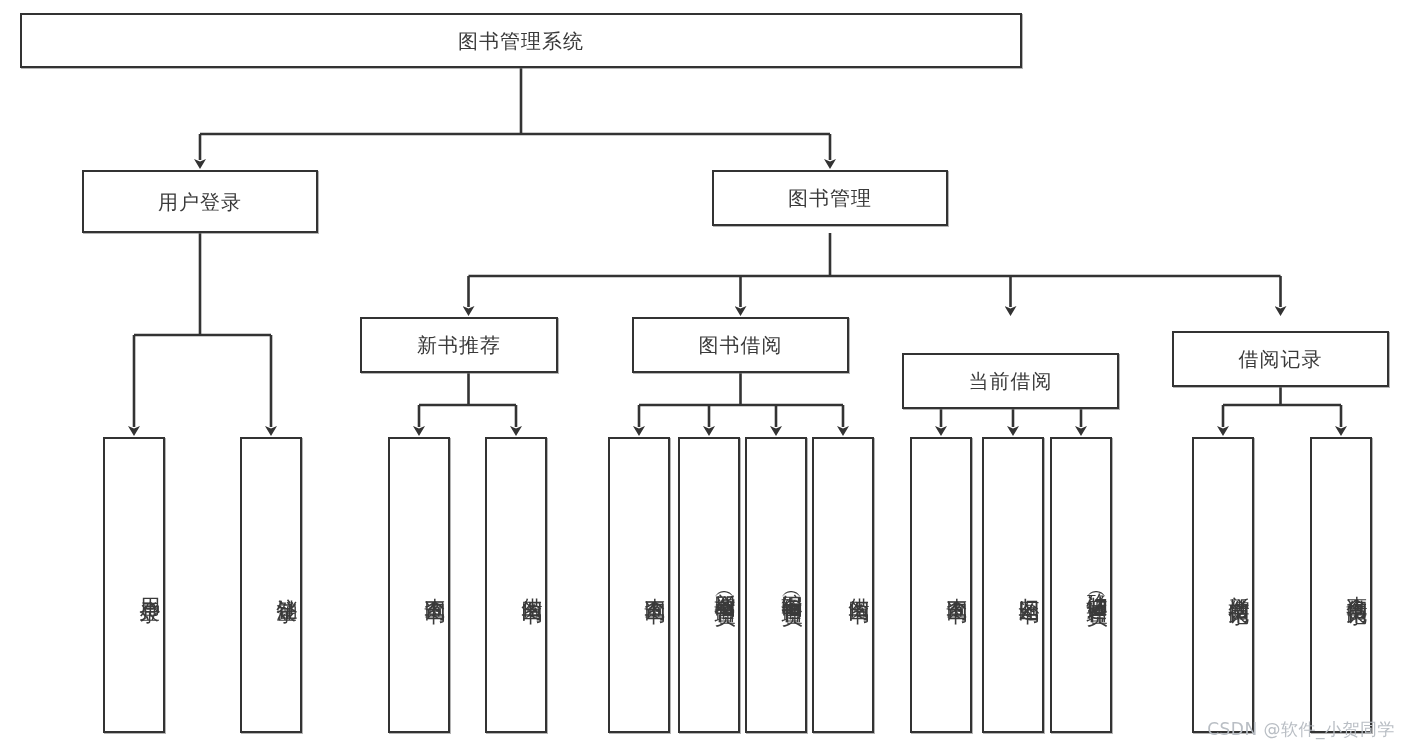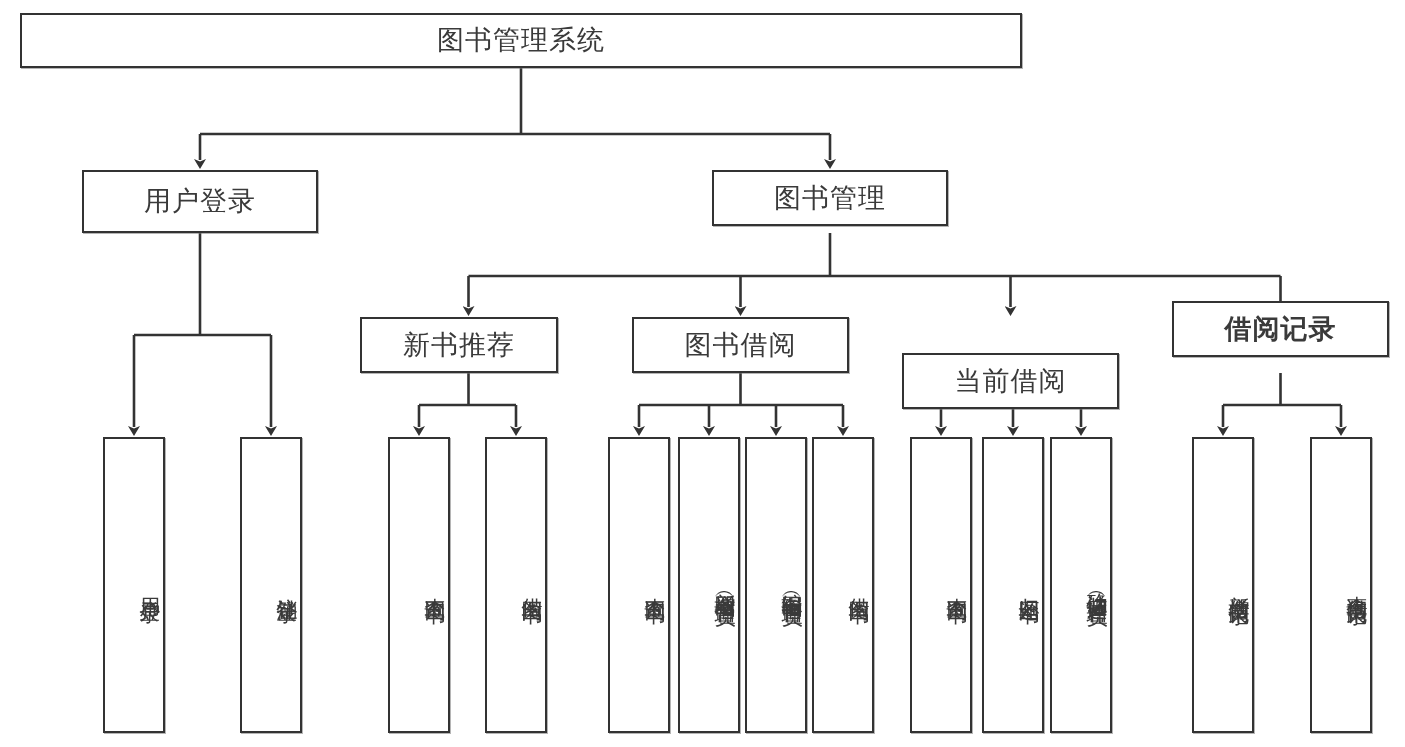--- a/index.html
+++ b/index.html
@@ -32,21 +32,21 @@
     background: #ffffff;
     border: 2px solid #333333;
     box-shadow: 1px 1px 0 0 rgba(120,120,120,0.55);
     display: flex;
     align-items: center;
     justify-content: center;
     color: #3a3a3a;
     z-index: 2;
   }
   .node.horizontal {
-    font-size: 27px;
+    font-size: 20px;
     letter-spacing: 1px;
     line-height: 1.2;
     text-align: left;
   }
   .node.vertical {
     writing-mode: vertical-rl;
     text-orientation: upright;
     font-size: 21px;
     line-height: 1.25;
     letter-spacing: 2px;
@@ -136,21 +136,21 @@
       </div>
       <div class="node horizontal" style="left: 360px; top: 317px; width: 198px; height: 56px;">
         <span class="node-label">新书推荐</span>
       </div>
       <div class="node horizontal" style="left: 632px; top: 317px; width: 217px; height: 56px;">
         <span class="node-label">图书借阅</span>
       </div>
       <div class="node horizontal" style="left: 902px; top: 317px; width: 217px; height: 56px; margin-top: 36px;">
         <span class="node-label">当前借阅</span>
       </div>
-      <div class="node horizontal" style="left: 1172px; top: 301px; width: 217px; height: 56px; font-weight: bold;">
+      <div class="node horizontal" style="left: 1172px; top: 331px; width: 217px; height: 56px;">
         <span class="node-label">借阅记录</span>
       </div>
       <div class="node vertical" style="left: 103px; top: 437px; width: 62px; height: 296px;">
         <span class="node-label">用户登录</span>
       </div>
       <div class="node vertical" style="left: 240px; top: 437px; width: 62px; height: 296px;">
         <span class="node-label">注销登录</span>
       </div>
       <div class="node vertical" style="left: 388px; top: 437px; width: 62px; height: 296px;">
         <span class="node-label">查询图书</span>
@@ -180,14 +180,15 @@
         <span class="node-label">确认归还（管理员）</span>
       </div>
       <div class="node vertical" style="left: 1192px; top: 437px; width: 62px; height: 296px;">
         <span class="node-label">新增借阅记录</span>
       </div>
       <div class="node vertical" style="left: 1310px; top: 437px; width: 62px; height: 296px;">
         <span class="node-label">查询借阅记录</span>
       </div>
     </div>
 
+  <div id="watermark">CSDN @软件_小贺同学</div>
 
 </div>
 
 </body></html>

